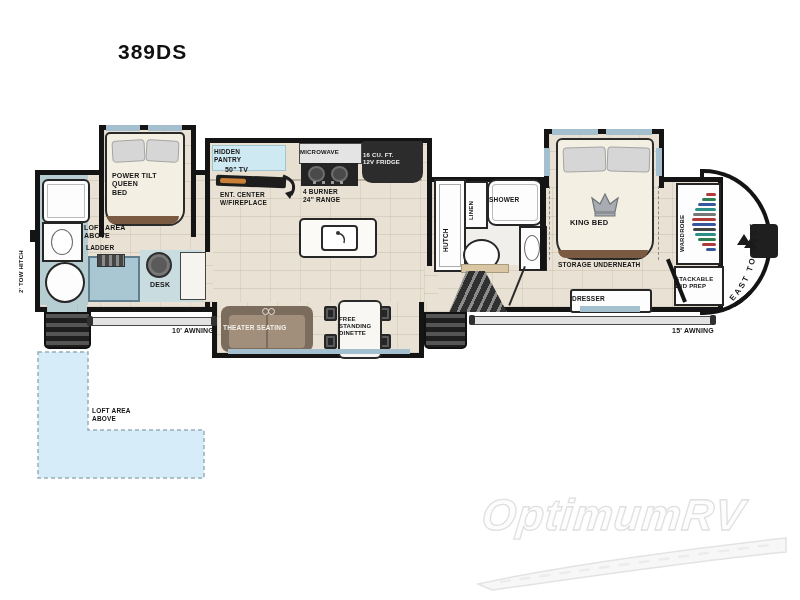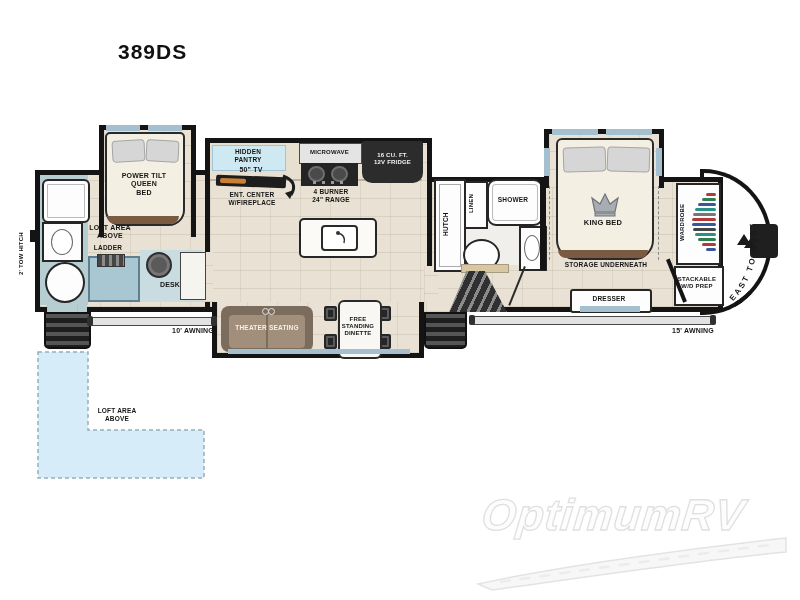--- a/index.html
+++ b/index.html
@@ -1,20 +1,20 @@
 <!DOCTYPE html>
 <html><head>
 <meta charset="utf-8">
 <style>
   html,body{margin:0;padding:0;}
   #stage{position:relative;width:800px;height:600px;background:#ffffff;overflow:hidden;
          font-family:"Liberation Sans",sans-serif;}
   .ab{position:absolute;}
   .lbl{position:absolute;font-weight:bold;font-size:7px;line-height:1.2;color:#151515;
-       text-align:center;white-space:pre-line;letter-spacing:.2px;z-index:40;}
+       text-align:left;white-space:pre-line;letter-spacing:.2px;z-index:40;}
   .s6{font-size:6px;} .s65{font-size:6.5px;} .s75{font-size:7.5px;}
   .vtext{writing-mode:vertical-rl;transform:rotate(180deg);text-orientation:mixed;}
   .wall{position:absolute;background:#141414;z-index:30;}
   .body-rect{position:absolute;border:5px solid #141414;z-index:10;}
   .tile{background-color:#e9e2d4;
         background-image:repeating-linear-gradient(0deg,rgba(125,115,95,.16) 0 1px,transparent 1px 18px),
                          repeating-linear-gradient(90deg,rgba(125,115,95,.12) 0 1px,transparent 1px 30px);}
   .slide{position:absolute;border:5px solid #141414;z-index:12;}
   .patch{position:absolute;z-index:14;}
   .floor{position:absolute;z-index:16;}

